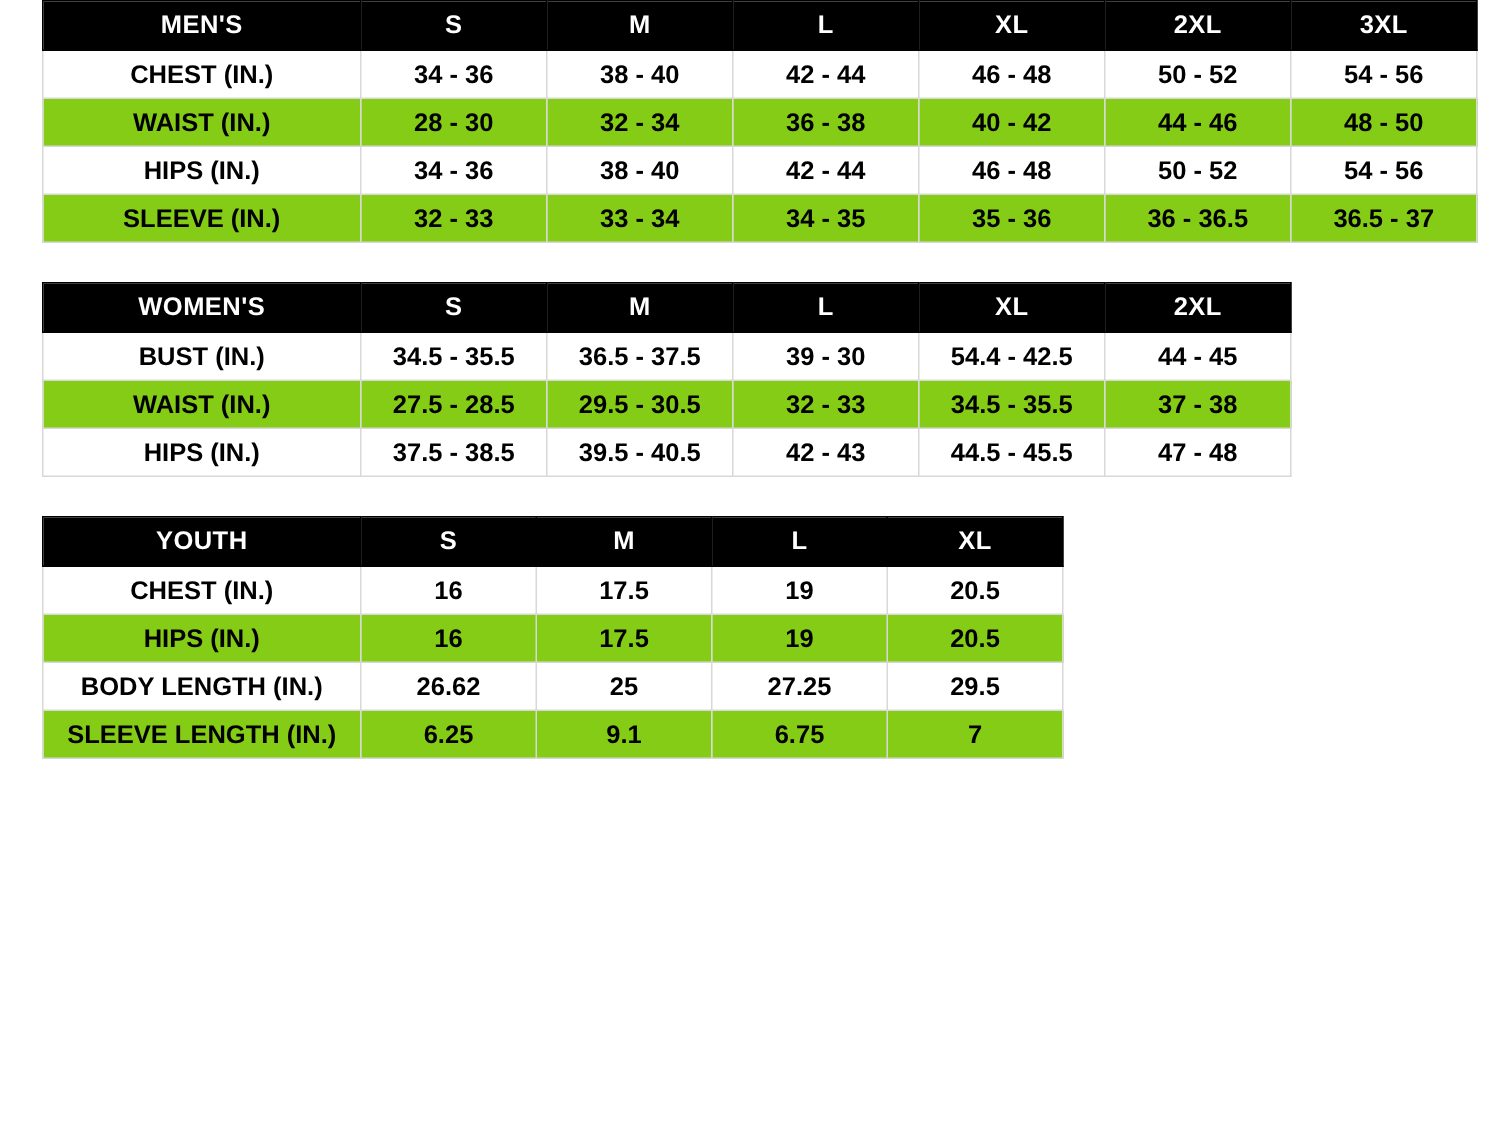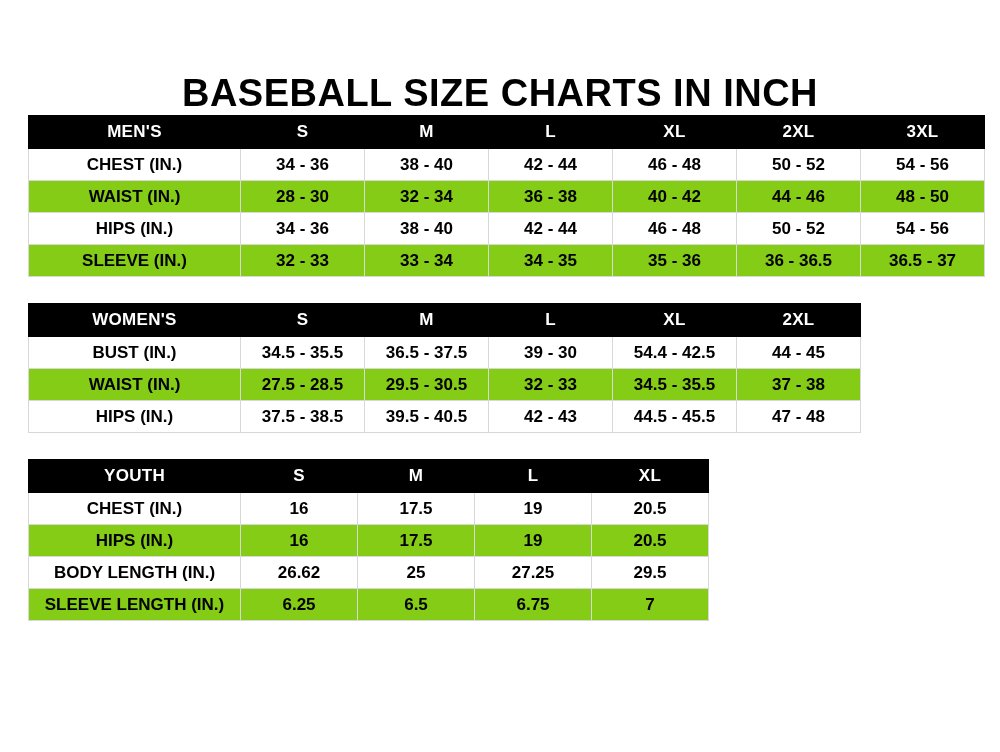--- a/index.html
+++ b/index.html
@@ -76,21 +76,20 @@
   table.women col.c0 { width: 212px; }
   table.women col.c1 { width: 124px; }
   table.youth col.c0 { width: 212px; }
   table.youth col.c1 { width: 117px; }
 </style>
 </head>
 <body>
 
 <div class="page">
 
-  <h1 class="title">BASEBALL SIZE CHARTS IN INCH</h1>
 
   <div class="tables">
 
     <table class="men">
       <colgroup>
         <col class="c0">
           <col class="c1">
           <col class="c1">
           <col class="c1">
           <col class="c1">
@@ -234,21 +233,21 @@
         <tr>
           <td class="rowlabel">BODY LENGTH (IN.)</td>
           <td>26.62</td>
           <td>25</td>
           <td>27.25</td>
           <td>29.5</td>
         </tr>
         <tr class="alt">
           <td class="rowlabel">SLEEVE LENGTH (IN.)</td>
           <td>6.25</td>
-          <td>6.5</td>
+          <td>9.1</td>
           <td>6.75</td>
           <td>7</td>
         </tr>
       </tbody>
     </table>
 
   </div>
 </div>
 
 </body></html>

